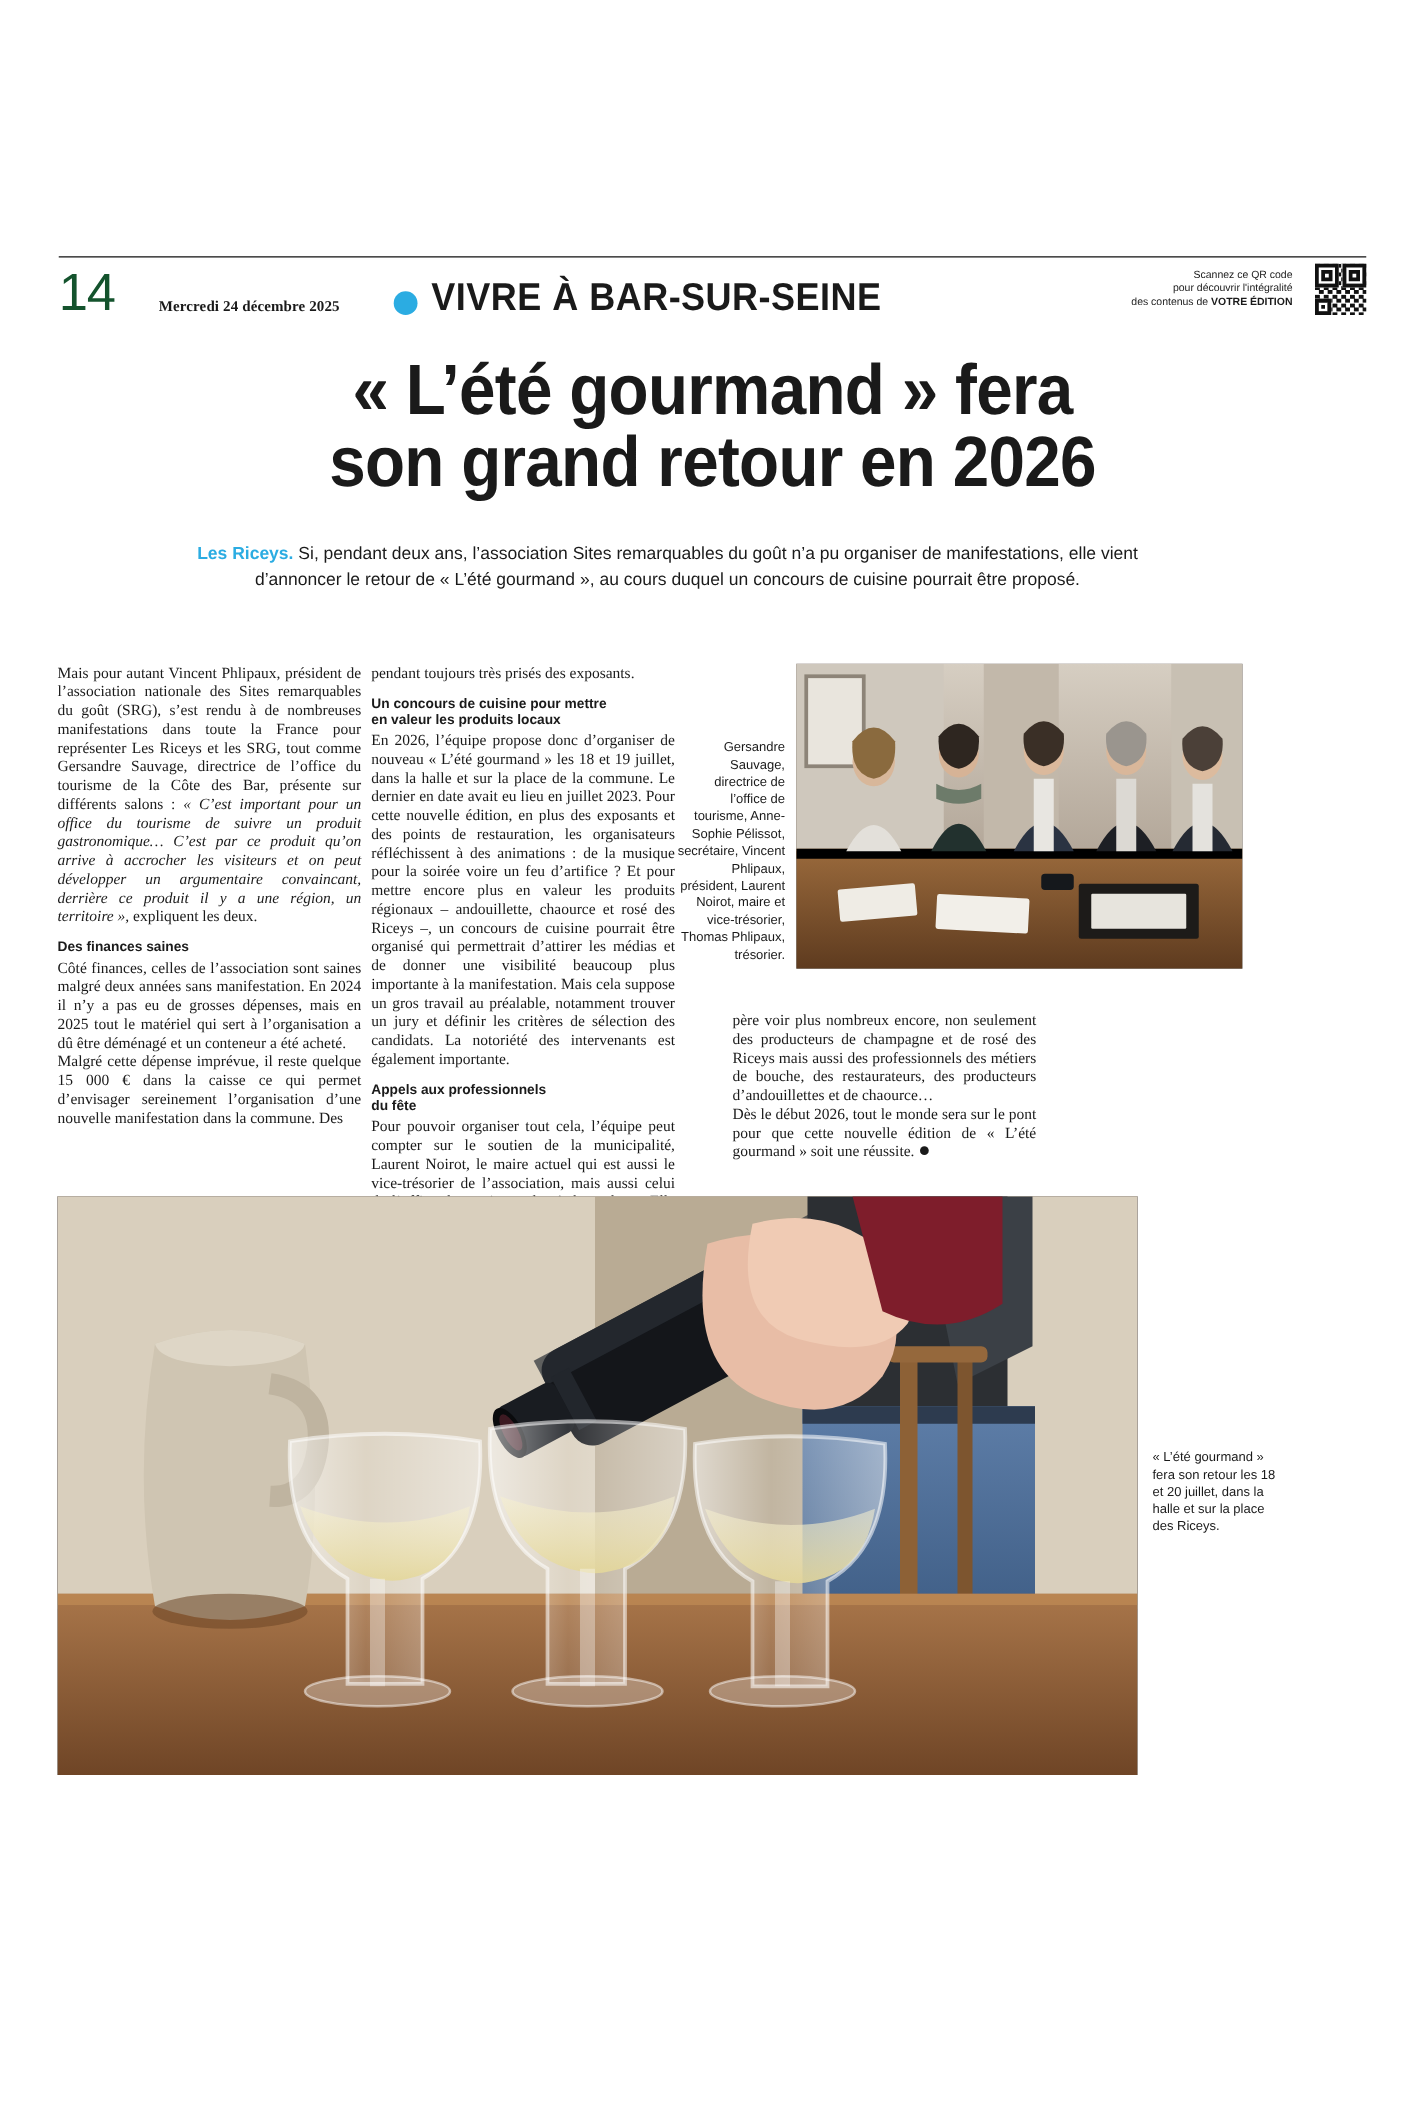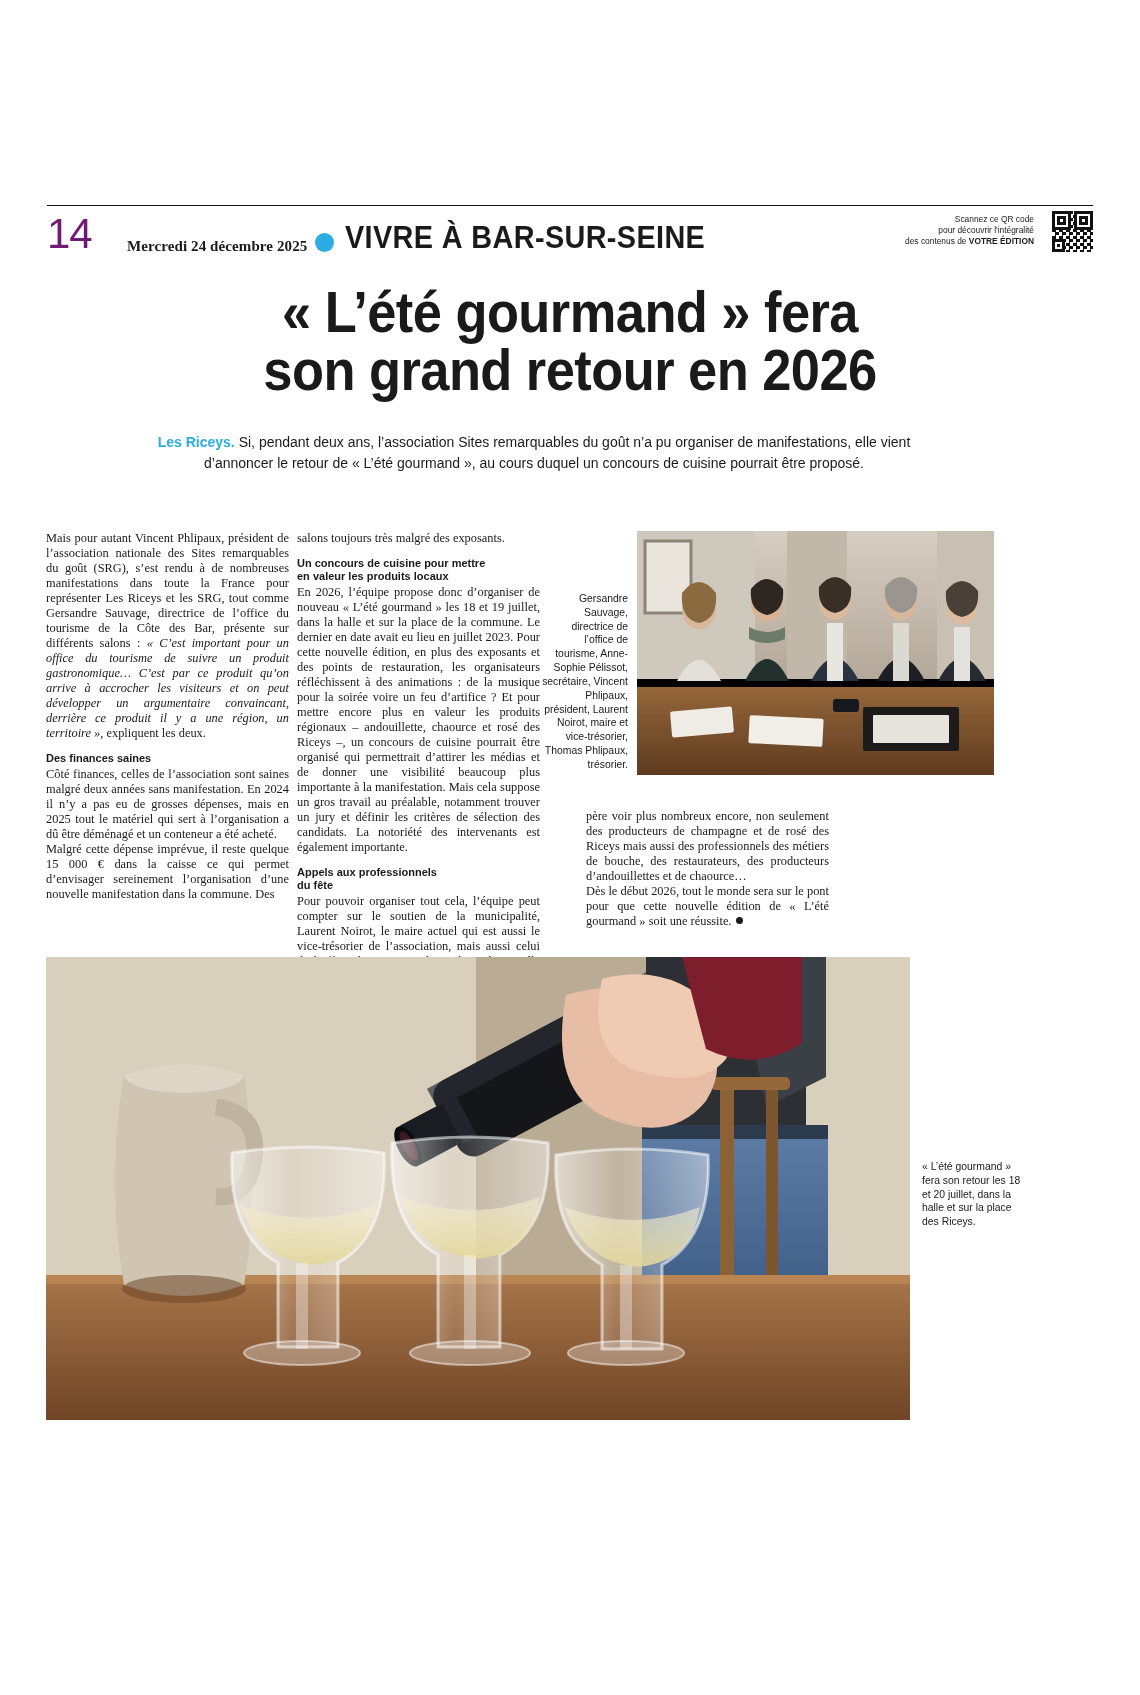--- a/index.html
+++ b/index.html
@@ -34,29 +34,29 @@
     background: #111;
   }
   .folio-number {
     position: absolute;
     left: 0;
     top: 8px;
     font-family: "Liberation Sans", sans-serif;
     font-size: 42px;
     font-weight: 300;
     letter-spacing: -1px;
-    color: #701a75;
+    color: #14532d;
     line-height: 1;
   }
   .folio-date {
     position: absolute;
     left: 80px;
     top: 33px;
     font-family: "Liberation Serif", serif;
-    font-size: 15px;
+    font-size: 12px;
     font-weight: 700;
     color: #1a1a1a;
     letter-spacing: 0.1px;
   }
   .section-bullet {
     position: absolute;
     left: 268px;
     top: 28px;
     width: 19px;
     height: 19px;
@@ -291,21 +291,21 @@
   <div class="cols">
 
     <div class="col col-1">
       <p><span>Mais pour autant Vincent Phlipaux, président de l’association nationale des Sites remarquables du goût (SRG), s’est rendu à de nombreuses manifestations dans toute la France pour représenter Les Riceys et les SRG, tout comme Gersandre Sauvage, directrice de l’office du tourisme de la Côte des Bar, présente sur différents salons : </span><span class="ital">« C’est important pour un office du tourisme de suivre un produit gastronomique… C’est par ce produit qu’on arrive à accrocher les visiteurs et on peut développer un argumentaire convaincant, derrière ce produit il y a une région, un territoire »</span><span>, expliquent les deux.</span></p>
       <h3 class="subhead">Des finances saines</h3>
       <p>Côté finances, celles de l’association sont saines malgré deux années sans manifestation. En 2024 il n’y a pas eu de grosses dépenses, mais en 2025 tout le matériel qui sert à l’organisation a dû être déménagé et un conteneur a été acheté.</p>
       <p>Malgré cette dépense imprévue, il reste quelque 15 000 € dans la caisse ce qui permet d’envisager sereinement l’organisation d’une nouvelle manifestation dans la commune. Des</p>
     </div>
 
     <div class="col col-2">
-      <p>salons toujours très malgré des exposants.</p>
+      <p>pendant toujours très prisés des exposants.</p>
       <h3 class="subhead">
         <span>Un concours de cuisine pour mettre</span><br>
         <span>en valeur les produits locaux</span>
       </h3>
       <p>En 2026, l’équipe propose donc d’organiser de nouveau « L’été gourmand » les 18 et 19 juillet, dans la halle et sur la place de la commune. Le dernier en date avait eu lieu en juillet 2023. Pour cette nouvelle édition, en plus des exposants et des points de restauration, les organisateurs réfléchissent à des animations : de la musique pour la soirée voire un feu d’artifice ? Et pour mettre encore plus en valeur les produits régionaux – andouillette, chaource et rosé des Riceys –, un concours de cuisine pourrait être organisé qui permettrait d’attirer les médias et de donner une visibilité beaucoup plus importante à la manifestation. Mais cela suppose un gros travail au préalable, notamment trouver un jury et définir les critères de sélection des candidats. La notoriété des intervenants est également importante.</p>
       <h3 class="subhead">
         <span>Appels aux professionnels</span><br>
         <span>du fête</span>
       </h3>
       <p>Pour pouvoir organiser tout cela, l’équipe peut compter sur le soutien de la municipalité, Laurent Noirot, le maire actuel qui est aussi le vice-trésorier de l’association, mais aussi celui de l’office du tourisme, des Aubassadeurs. Elle aura besoin de tous ses adhérents, qu’elle es-</p>

